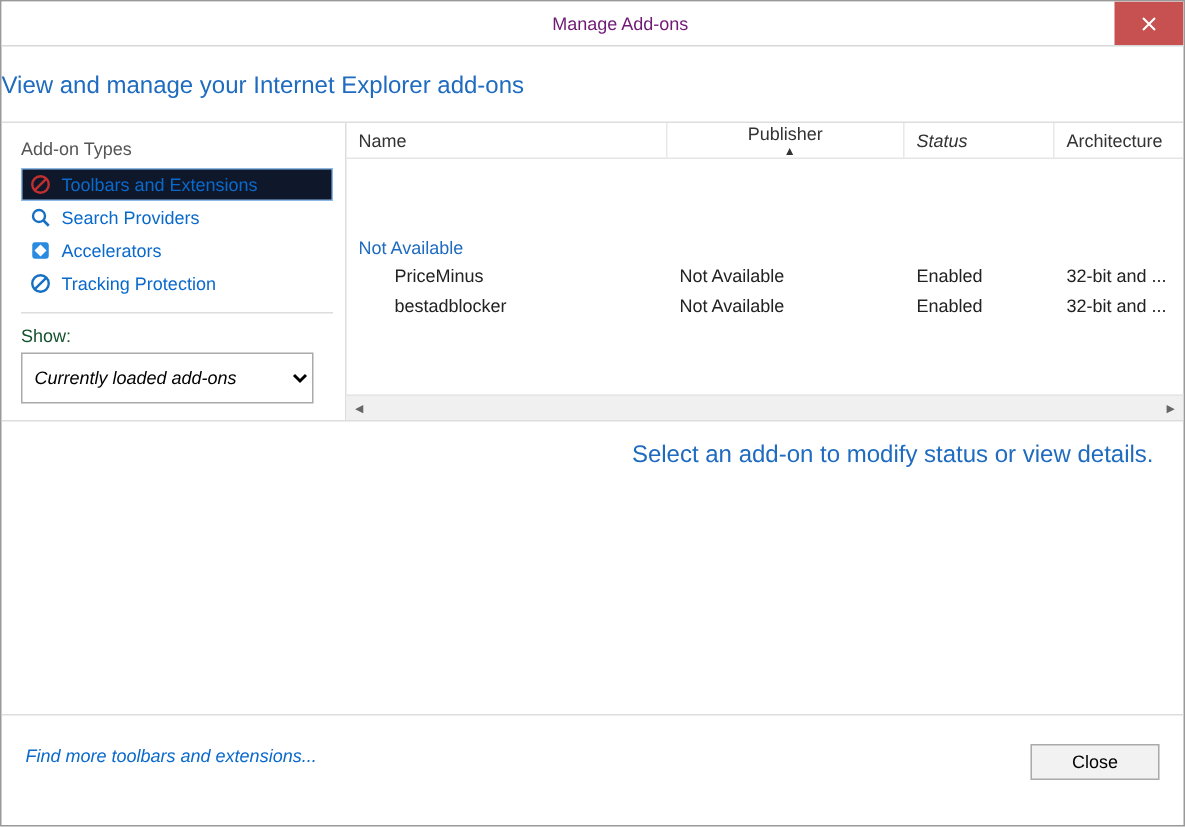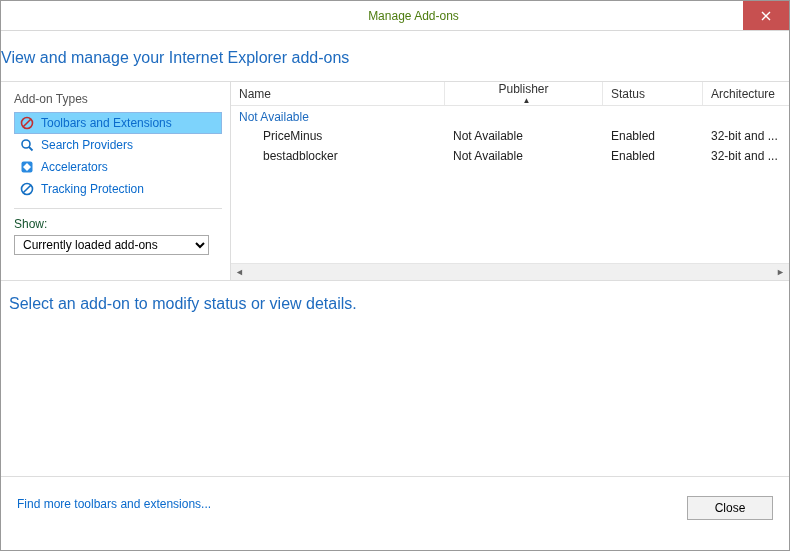--- a/index.html
+++ b/index.html
@@ -1,68 +1,68 @@
 <!DOCTYPE html>
 <html><head>
 <meta charset="utf-8">
 <style>
 * { margin: 0; padding: 0; box-sizing: border-box; font-family: "Segoe UI", Tahoma, sans-serif; }
 body { width: 790px; height: 551px; background: #fff; border: 1px solid #999; overflow: hidden; }
 
 .titlebar { height: 30px; background: #fff; display: flex; align-items: center; justify-content: center; position: relative; border-bottom: 1px solid #d8d8d8; }
-.titlebar-title { font-size: 12px; color: #4d7c0f; margin-left: 37px; }
+.titlebar-title { font-size: 12px; color: #701a75; margin-left: 37px; }
 .titlebar-close { position: absolute; right: 0; top: 0; width: 46px; height: 29px; background: #c75050; color: #fff; display: flex; align-items: center; justify-content: center; cursor: pointer; }
 .titlebar-close svg { width: 10px; height: 10px; }
 
 .header { padding: 18px 16px 14px 0; }
 .header-title { color: #1e6bbf; font-size: 16px; font-weight: 400; }
 
 .divider-h { border-top: 1px solid #ddd; margin: 0; }
 
 .body { display: flex; height: 198px; }
 
 .sidebar { width: 230px; padding: 10px 8px 8px 13px; border-right: 1px solid #ddd; }
 .sidebar-heading { font-size: 12px; color: #555; margin-bottom: 6px; }
 .sidebar-item { display: flex; align-items: center; height: 22px; padding: 0 4px; font-size: 12px; color: #0a6acc; cursor: pointer; gap: 6px; }
-.sidebar-item.selected { background: #7dd3fc; border: 1px solid #8cb8e6; }
+.sidebar-item.selected { background: #0f172a; border: 1px solid #8cb8e6; }
 .sidebar-item:not(.selected) { border: 1px solid transparent; }
 .sidebar-item .icon { width: 16px; height: 16px; display: flex; align-items: center; justify-content: center; }
 .sidebar-divider { border-top: 1px solid #ddd; margin: 8px 0; }
 .show-label { font-size: 12px; color: #14532d; margin-bottom: 4px; }
-.show-select { width: 195px; height: 20px; font-size: 12px; border: 1px solid #aaa; background: #fff; padding: 0 4px; }
+.show-select { width: 195px; height: 34px; font-size: 12px; border: 1px solid #aaa; background: #fff; padding: 0 4px; font-style: italic; }
 
 .main { flex: 1; position: relative; }
 
 .grid-header { display: flex; height: 24px; border-bottom: 1px solid #e5e5e5; font-size: 12px; color: #333; }
 .grid-header .col { display: flex; align-items: center; padding: 0 8px; border-right: 1px solid #e8e8e8; position: relative; cursor: pointer; }
 .grid-header .col:last-child { border-right: none; }
 .col-name { width: 214px; }
 .col-publisher { width: 158px; flex-direction: column; }
-.col-status { width: 100px; }
+.col-status { width: 100px; font-style: italic; }
 .col-arch { flex: 1; }
 .sort-indicator { font-size: 8px; color: #333; margin-left: 6px; }
 
-.grid-body { font-size: 12px; overflow: hidden; height: 155px; }
+.grid-body { font-size: 12px; overflow: hidden; height: 155px; margin-top: 48px; }
 .group-row { color: #1e6bbf; padding: 4px 8px 2px 8px; }
 .data-row { display: flex; height: 20px; align-items: center; color: #222; cursor: pointer; }
 .data-row .cell { padding: 0 8px; white-space: nowrap; overflow: hidden; text-overflow: ellipsis; }
 .cell-name { width: 214px; padding-left: 32px !important; }
 .cell-publisher { width: 158px; }
 .cell-status { width: 100px; }
 .cell-arch { flex: 1; }
 
 .hscroll { position: absolute; left: 0; right: 0; bottom: 0; height: 17px; background: #f0f0f0; display: flex; align-items: center; border-top: 1px solid #e5e5e5; }
 .hscroll-btn { width: 17px; height: 17px; display: flex; align-items: center; justify-content: center; cursor: pointer; color: #666; font-size: 9px; }
 .hscroll-track { flex: 1; height: 17px; }
 
-.detail-region { padding: 14px 8px; height: 196px; border-top: 1px solid #ddd; }
+.detail-region { padding: 14px 20px; height: 196px; border-top: 1px solid #ddd; text-align: right; }
 .detail-text { color: #1e6bbf; font-size: 16px; font-weight: 400; }
 
 .footer { border-top: 1px solid #ddd; height: 54px; position: relative; display: flex; align-items: center; padding: 0 16px; }
-.footer-links { display: flex; flex-direction: column; gap: 8px; }
+.footer-links { display: flex; flex-direction: column; gap: 8px; font-style: italic; }
 .footer-link { font-size: 12px; color: #0a6acc; cursor: pointer; text-decoration: none; }
 .close-button { position: absolute; right: 16px; bottom: 10px; width: 86px; height: 24px; border: 1px solid #aaa; background: #f2f2f2; font-size: 12px; cursor: pointer; margin-left: 12px; }
 </style>
 </head>
 <body>
 
 <div class="titlebar">
   <span class="titlebar-title">Manage Add-ons</span>
   <div class="titlebar-close">
     <svg viewBox="0 0 10 10">

